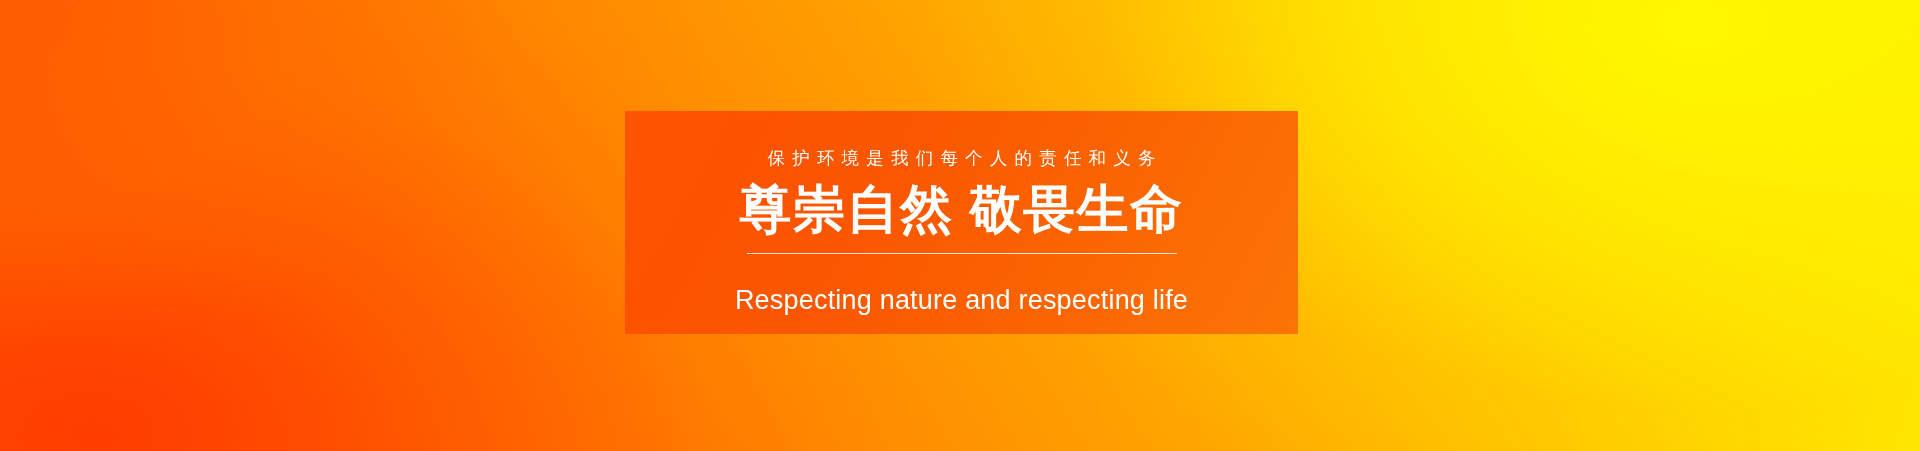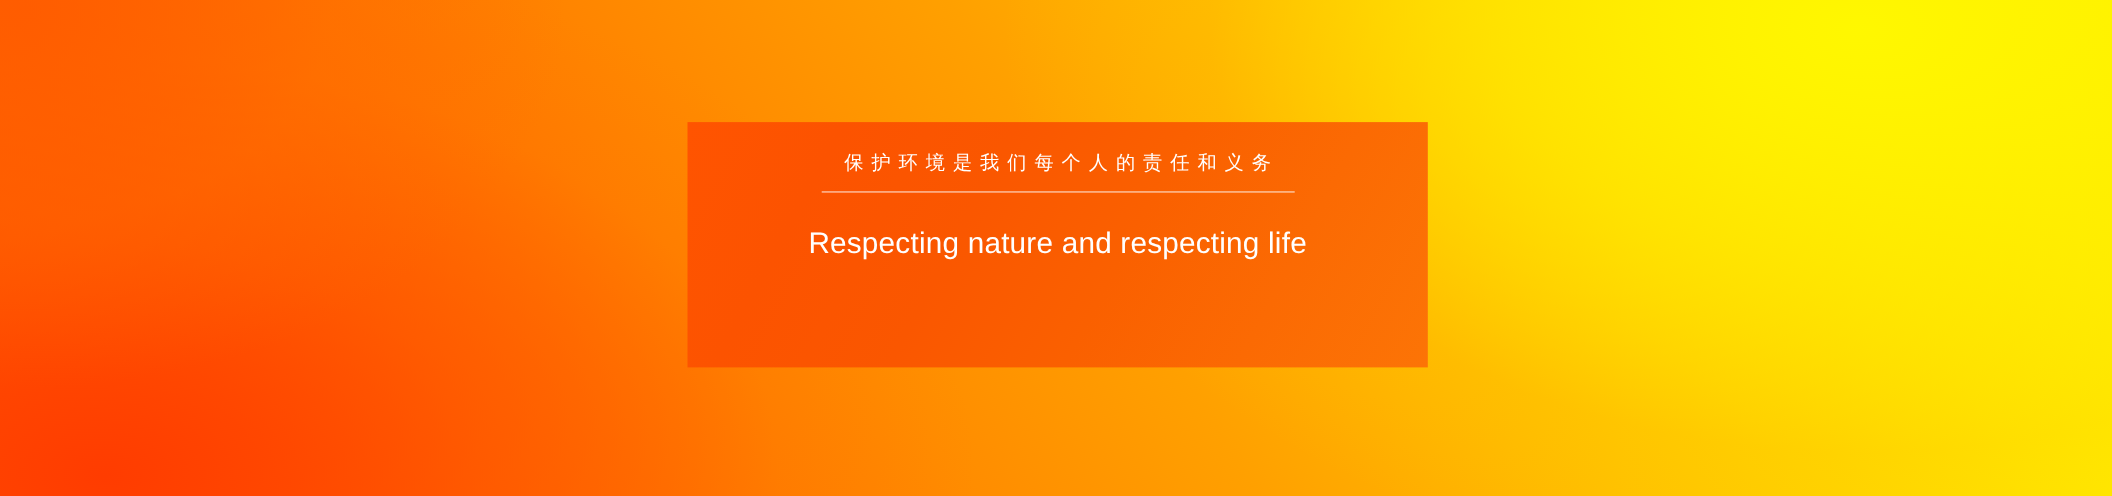--- a/index.html
+++ b/index.html
@@ -75,21 +75,21 @@
       #fc5300 18%,
       #fa5700 38%,
       #fa6000 58%,
       #fb6a03 78%,
       #fc7406 100%);
     box-sizing: border-box;
     display: flex;
     flex-direction: column;
     align-items: center;
     justify-content: flex-start;
-    padding-top: 29px;
+    padding-top: 39px;
   }
 
   .kicker {
     color: #ffffff;
     font-size: 17.5px;
     line-height: 1;
     letter-spacing: 7.2px;
     text-indent: 7.2px;
     font-weight: 400;
     white-space: nowrap;
@@ -132,20 +132,21 @@
 
   <div class="bg-base"></div>
   <div class="bg-glow-tr"></div>
   <div class="bg-glow-bl"></div>
   <div class="bg-glow-tl"></div>
 
   <div id="slogan-card">
 
     <div class="kicker">保护环境是我们每个人的责任和义务</div>
 
+    <div class="headline">尊崇自然 敬畏生命</div>
 
     <div class="rule"></div>
 
     <div class="subline">Respecting nature and respecting life</div>
 
   </div>
 
 </div>
 
 </body></html>

